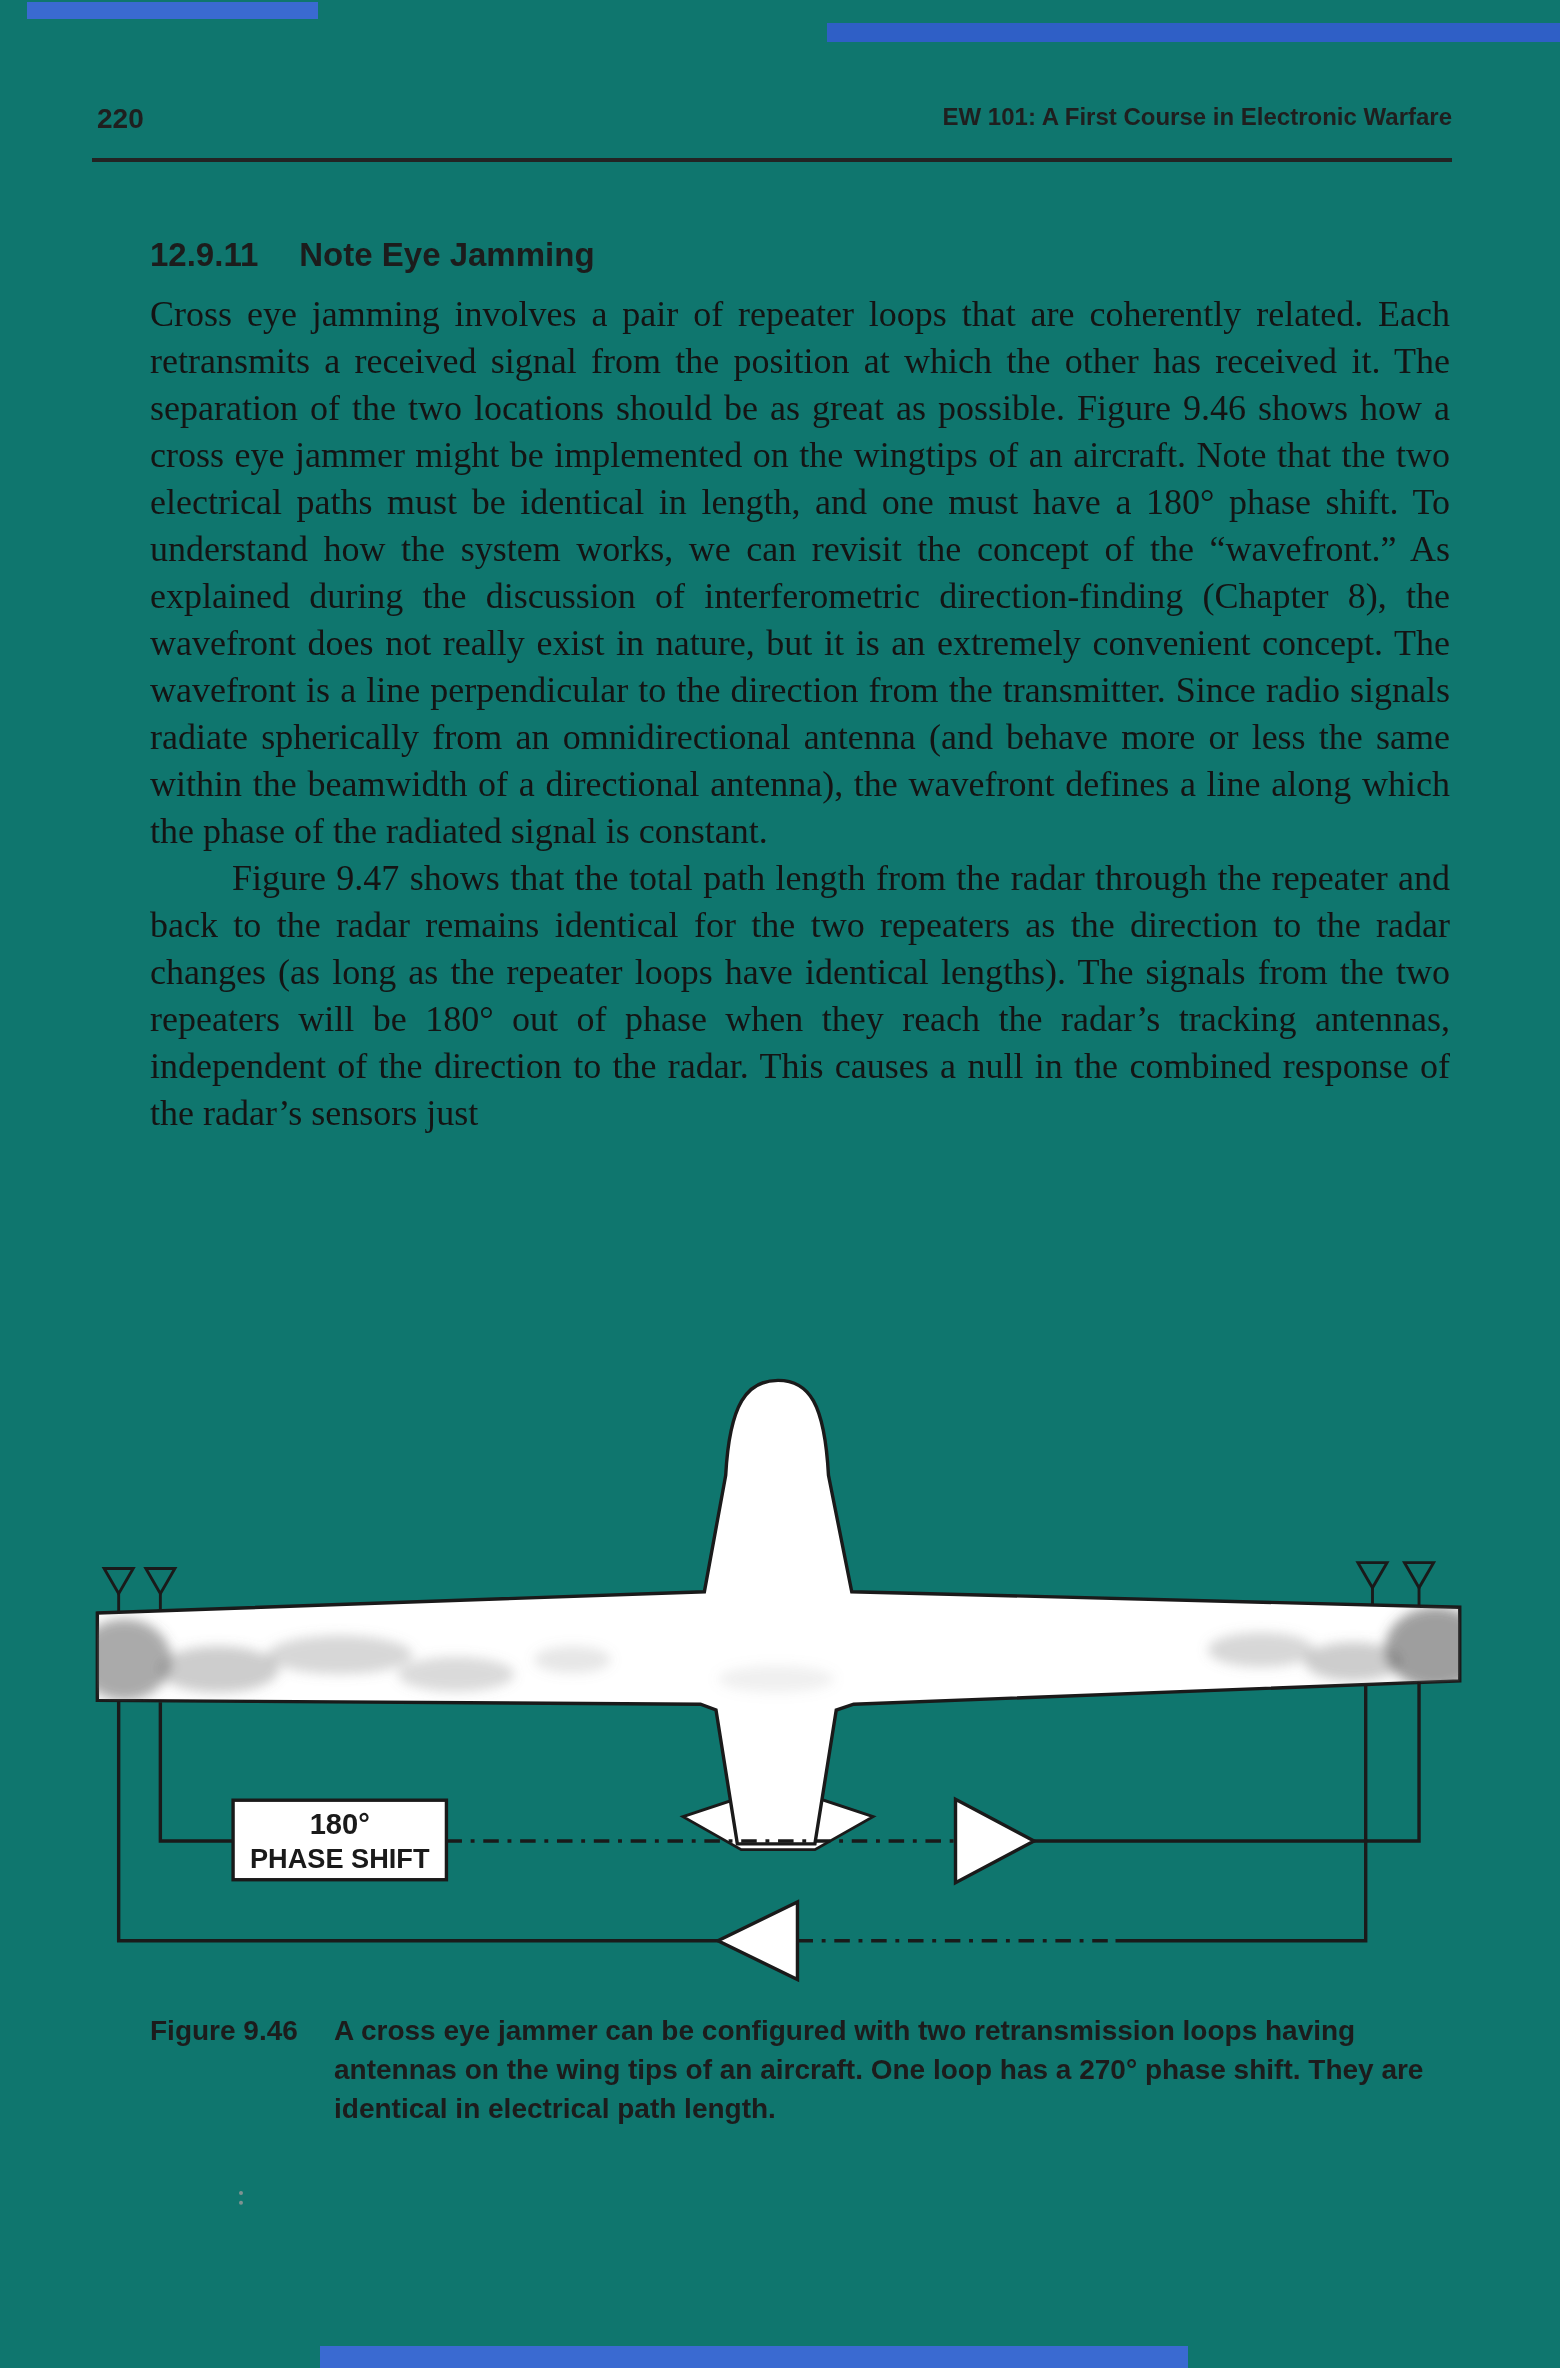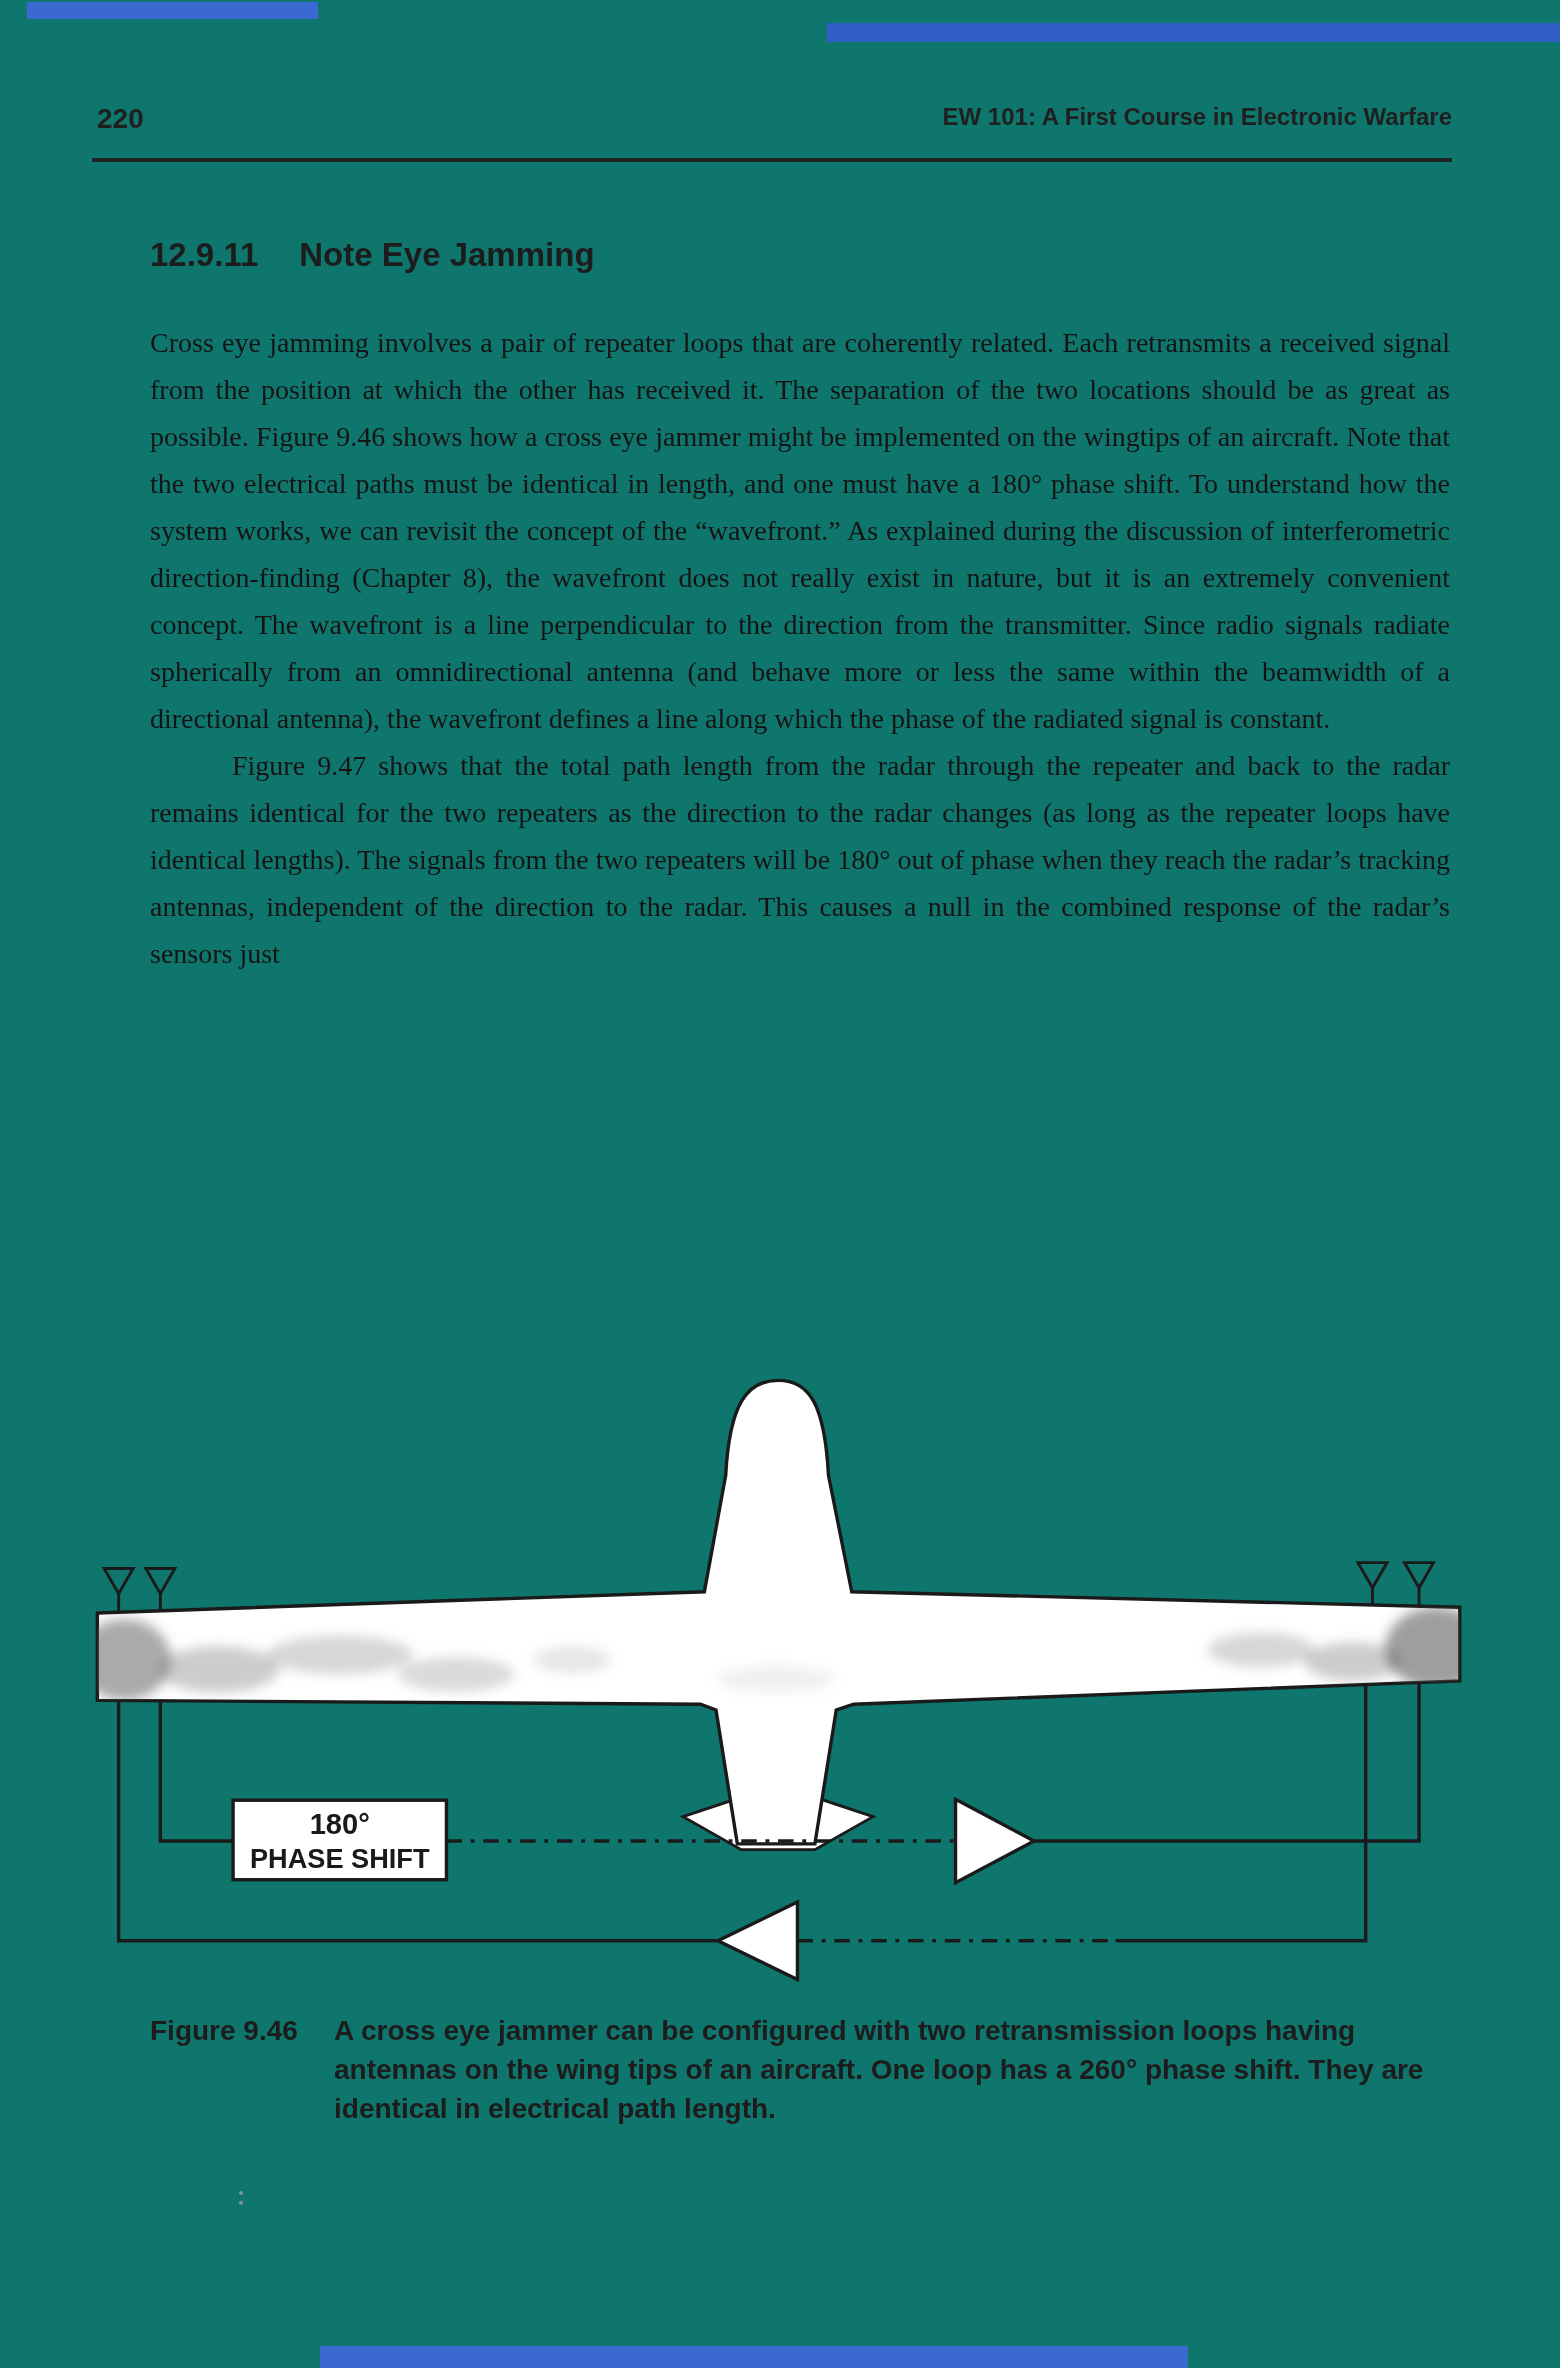--- a/index.html
+++ b/index.html
@@ -36,23 +36,22 @@
   .section-heading {
     position:absolute; left:150px; top:236px;
     font-family:"Liberation Sans", sans-serif;
     font-weight:700; font-size:33px; color:#1c1c1c;
     white-space:nowrap;
   }
   .section-heading .sec-num { margin-right:41px; }
 
   .body-text {
     position:absolute; left:150px; top:291px; width:1300px;
-    font-size:28px; line-height:47px; color:#141414;
+    font-size:36px; line-height:47px; color:#141414;
     text-align:justify;
-    margin-top:28px;
   }
   .body-text p { margin:0; }
   .body-text p.indent { text-indent:82px; }
 
   .fig { position:absolute; left:0; top:1359px; width:1436px; height:640px; }
 
   .caption {
     position:absolute; left:150px; top:2011px; width:1295px;
     display:flex; align-items:flex-start;
     font-family:"Liberation Sans", sans-serif;
@@ -154,17 +153,17 @@
         <text x="350" y="525" text-anchor="middle" fill="#1a1a1a" font-family="Liberation Sans, sans-serif" font-weight="bold" font-size="28">PHASE SHIFT</text>
       </g>
 
       <polygon points="985,454 985,540 1066,497" fill="#ffffff" stroke="#1a1a1a" stroke-width="3.5"></polygon>
       <polygon points="822,560 822,640 740,600" fill="#ffffff" stroke="#1a1a1a" stroke-width="3.5"></polygon>
     </svg>
   </figure>
 
   <div class="caption">
     <span class="cap-label">Figure 9.46</span>
-    <span class="cap-text">A cross eye jammer can be configured with two retransmission loops having antennas on the wing tips of an aircraft. One loop has a 260° phase shift. They are identical in electrical path length.</span>
+    <span class="cap-text">A cross eye jammer can be configured with two retransmission loops having antennas on the wing tips of an aircraft. One loop has a 270° phase shift. They are identical in electrical path length.</span>
   </div>
 
 </div>
 
 
 </body></html>

